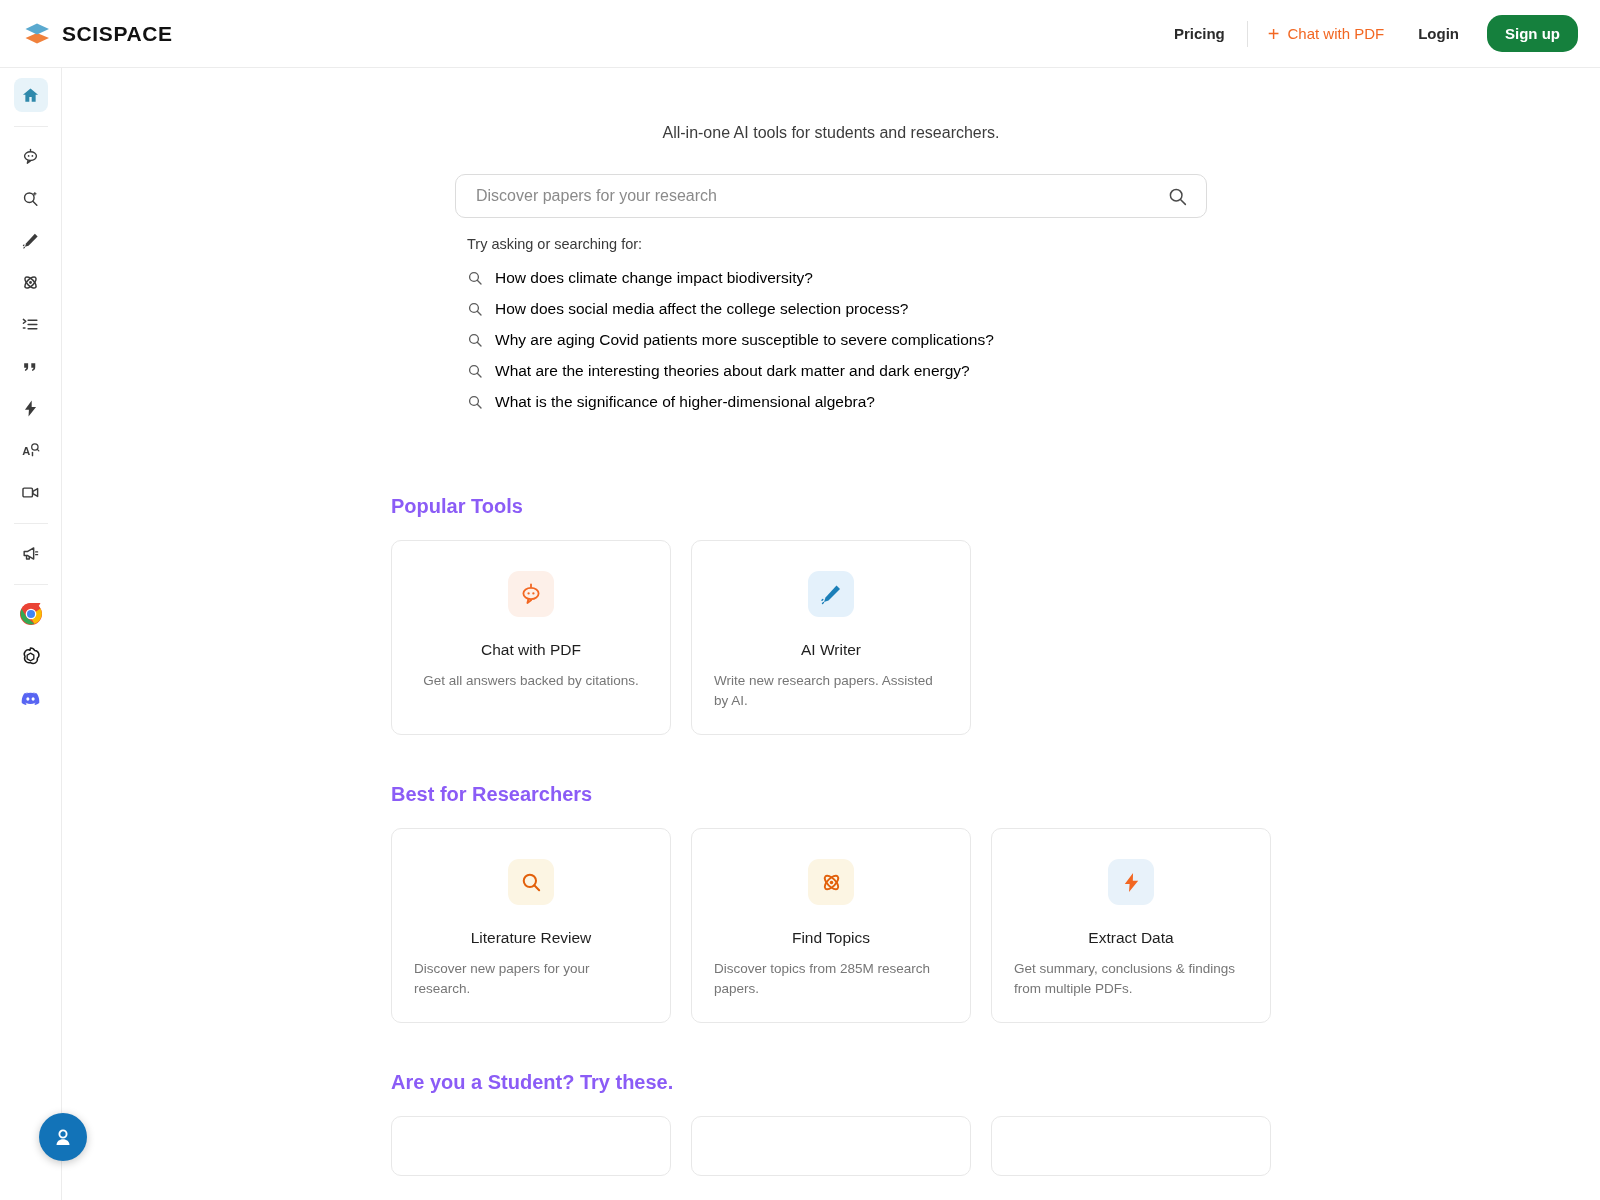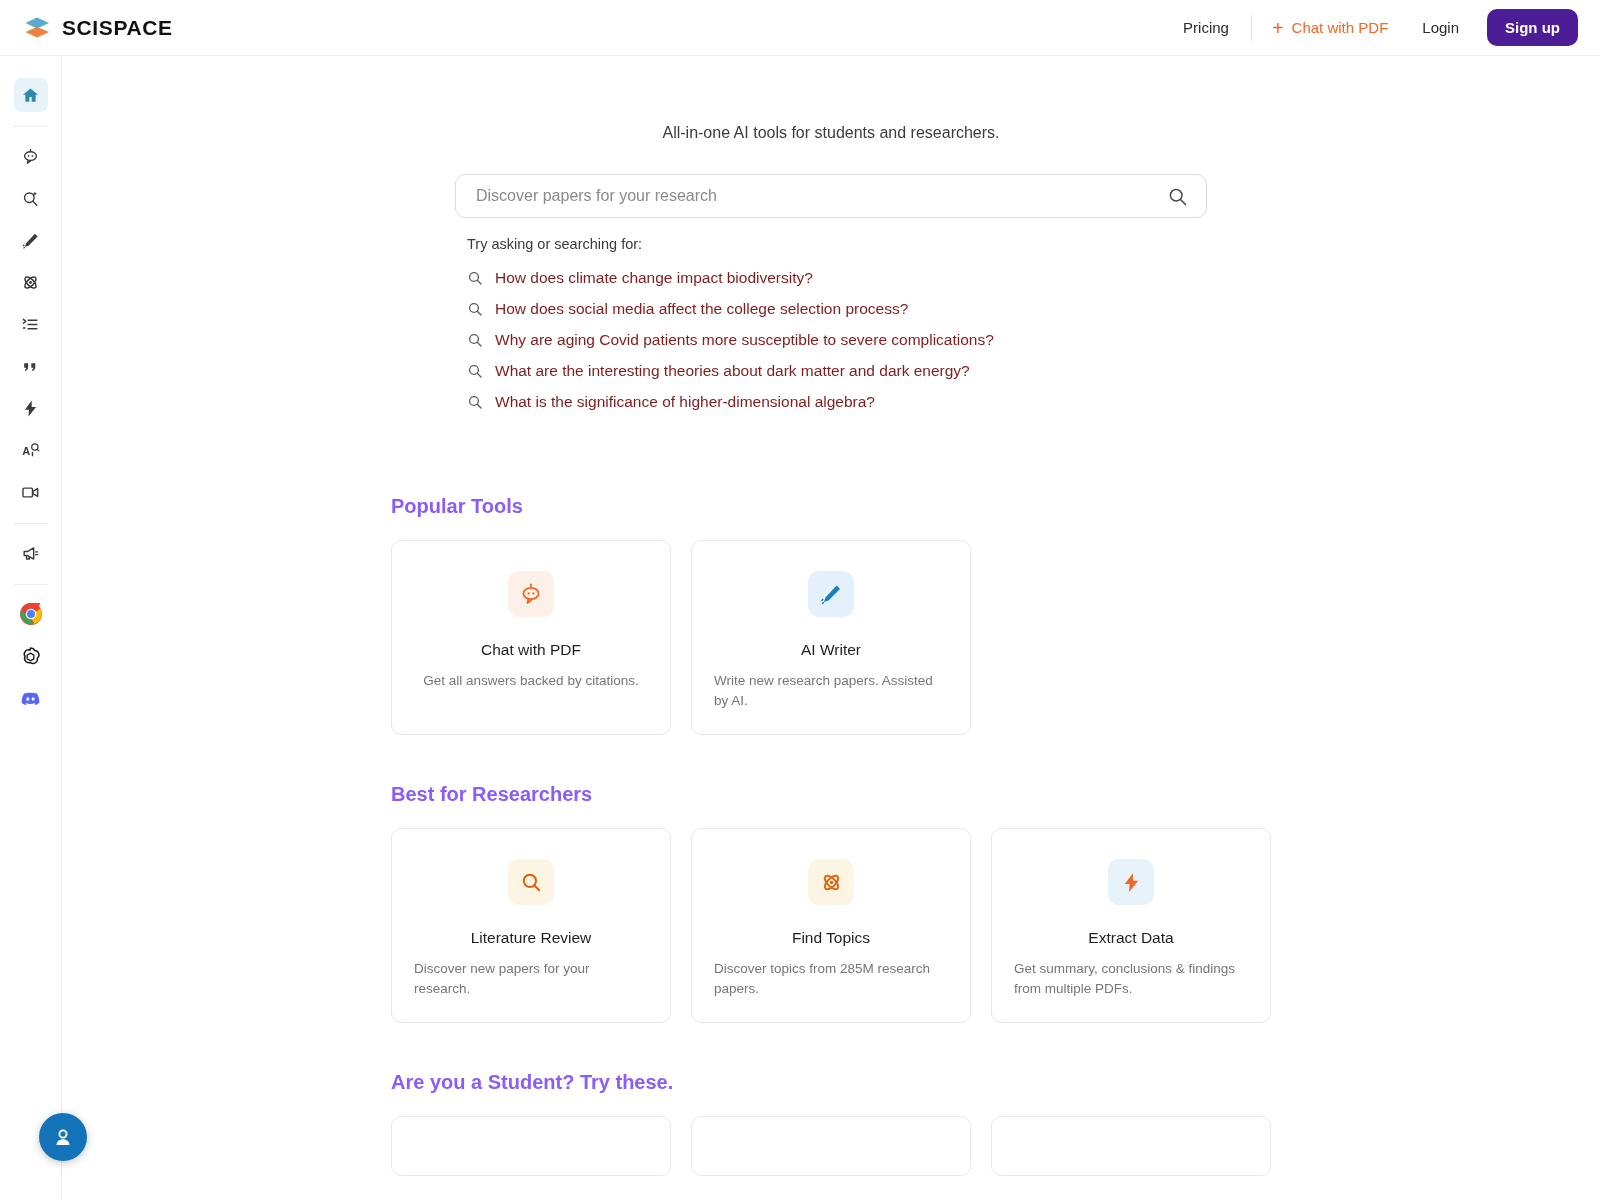--- a/index.html
+++ b/index.html
@@ -7,49 +7,50 @@
     width: 1600px; height: 1200px;
     background: #ffffff;
     font-family: "Liberation Sans", sans-serif;
     color: #1a1a1a;
     overflow: hidden;
   }
 
   
   .header {
     position: absolute; top: 0; left: 0;
-    width: 1600px; height: 56px;
+    width: 1600px; height: 68px;
     background: #fff;
     border-bottom: 1px solid #ececec;
     display: flex; align-items: center;
     z-index: 20;
   }
   .brand { display: flex; align-items: center; gap: 10px; margin-left: 22px; }
   .brand-mark { width: 30px; height: 30px; position: relative; }
   .brand-text {
     font-size: 21px; font-weight: 700; letter-spacing: 0.6px; color: #111;
   }
   .header-right {
     margin-left: auto; margin-right: 22px;
     display: flex; align-items: center; gap: 0;
   }
   .nav-link {
     font-size: 15px; color: #2b2b2b; padding: 0 18px; cursor: pointer;
     white-space: nowrap;
+    font-weight: bold;
   }
   .nav-divider { width: 1px; height: 26px; background: #e2e2e2; margin: 0 4px; }
   .chat-pdf {
     display: flex; align-items: center; gap: 8px;
     color: #f26722; font-size: 15px; padding: 0 16px; cursor: pointer;
     white-space: nowrap;
   }
   .plus-glyph { font-size: 20px; line-height: 1; font-weight: 400; }
   .signup-btn {
-    background: #4c1d95; color: #fff; font-size: 15px; font-weight: 600;
-    border: none; border-radius: 10px; padding: 10px 18px; cursor: pointer;
+    background: #15803d; color: #fff; font-size: 15px; font-weight: 600;
+    border: none; border-radius: 15px; padding: 10px 18px; cursor: pointer;
     margin-left: 10px; font-family: "Liberation Sans", sans-serif;
   }
 
   
   .sidebar {
     position: absolute; top: 56px; left: 0;
     width: 62px; height: 1144px;
     background: #fff;
     border-right: 1px solid #ececec;
     display: flex; flex-direction: column; align-items: center;
@@ -101,21 +102,21 @@
   }
 
   .suggest {
     width: 752px; margin: 18px auto 0; padding-left: 12px;
   }
   .suggest-title { font-size: 14.5px; color: #3a3a3a; margin-bottom: 10px; }
   .suggest-row {
     display: flex; align-items: center; gap: 12px;
     height: 31px; cursor: pointer;
   }
-  .suggest-text { font-size: 15.5px; color: #7f1d1d; }
+  .suggest-text { font-size: 15.5px; color: #000000; }
 
   .section { width: 880px; margin: 0 auto; padding-left: 0; }
   .sections-wrap { width: 880px; margin: 78px auto 0; }
   .section-title {
     font-size: 20px; font-weight: 700; color: #8b5cf6; margin-bottom: 22px;
   }
   .card-grid { display: flex; gap: 20px; margin-bottom: 48px; }
   .card {
     width: 280px; min-height: 172px;
     border: 1px solid #e8e8e8; border-radius: 10px;

